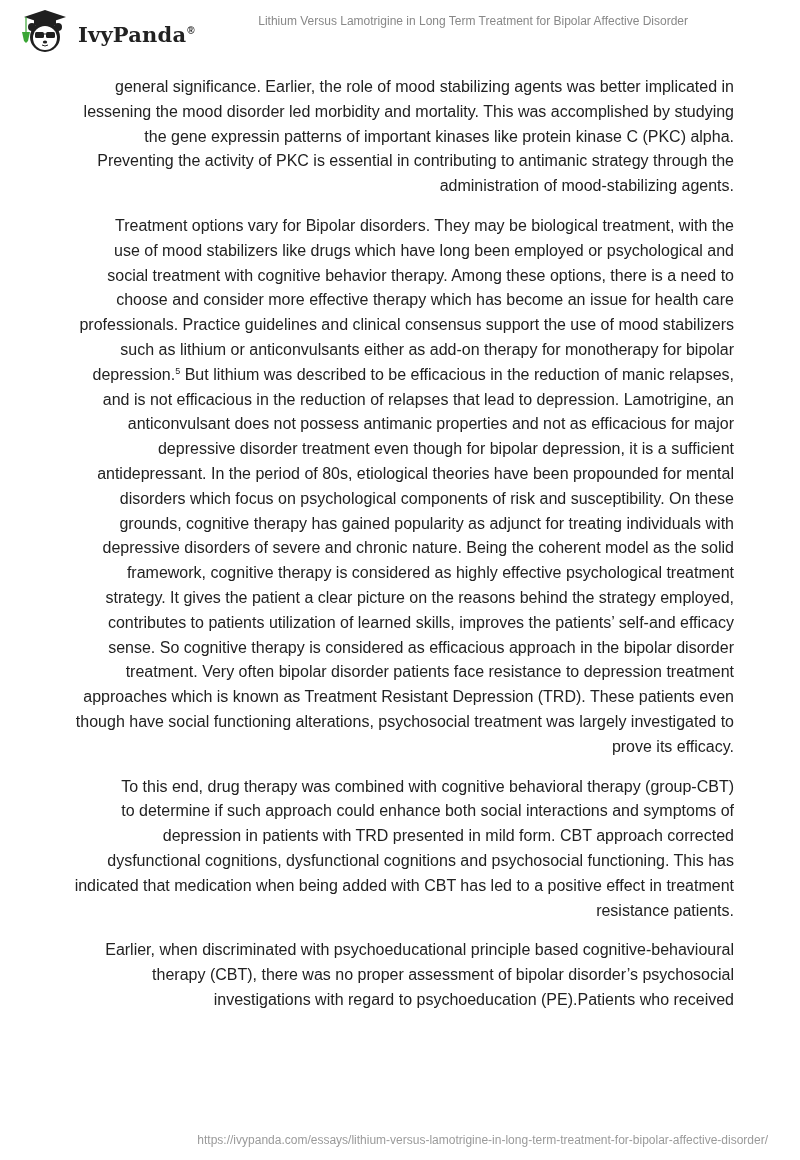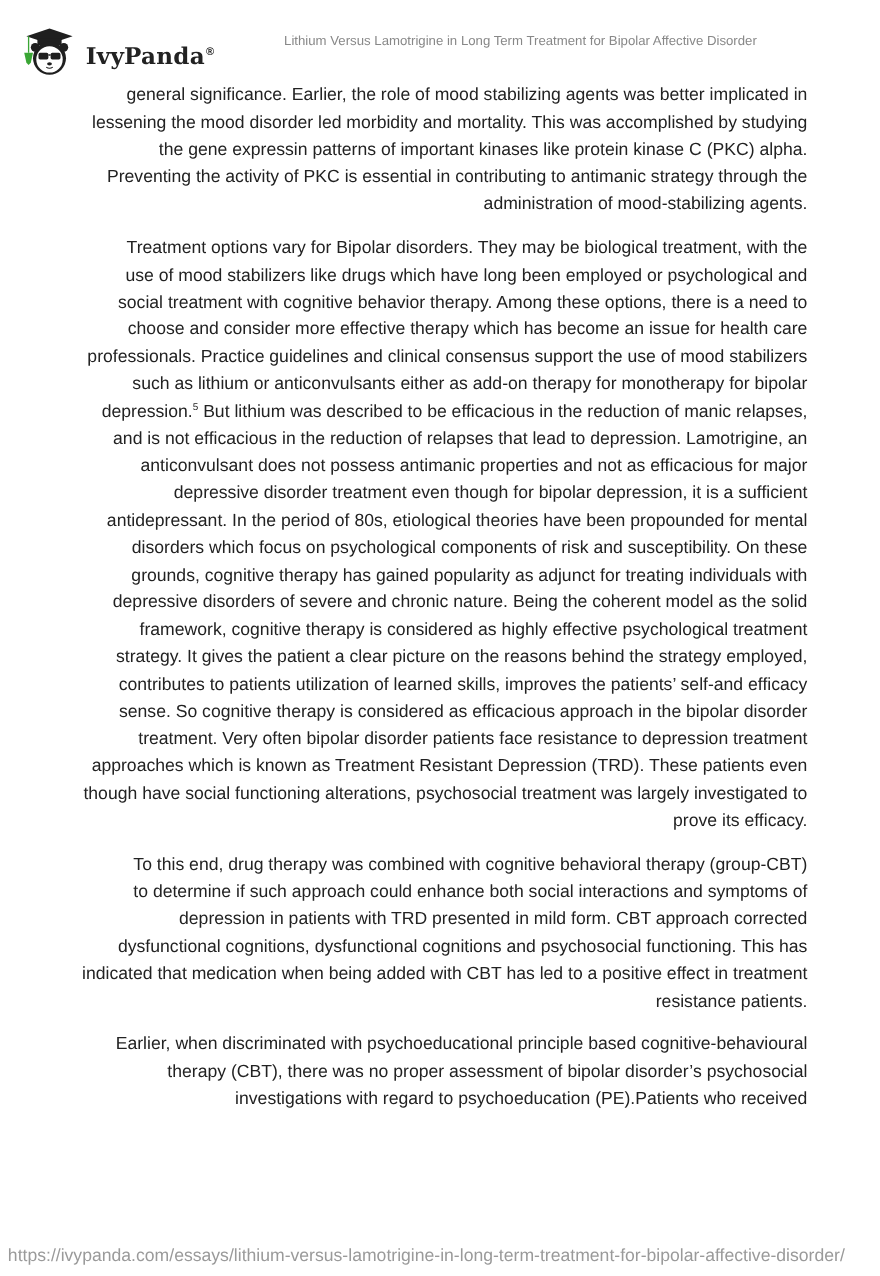--- a/index.html
+++ b/index.html
@@ -10,21 +10,21 @@
     body {
       width: 800px;
       height: 1160px;
       position: relative;
       overflow: hidden;
       font-family: "Liberation Sans", sans-serif;
       color: #222222;
     }
     .header {
       position: absolute;
-      left: 0; top: 16px;
+      left: 0; top: 0;
       width: 720px;
       height: 60px;
     }
     .logo {
       position: absolute;
       left: 18px;
       top: 8px;
       display: flex;
       align-items: center;
     }
@@ -75,21 +75,21 @@
     }
     .sup {
       font-size: 9px;
       vertical-align: super;
       line-height: 0;
     }
     .footer-url {
       position: absolute;
       right: 32px;
       top: 1133px;
-      font-size: 16px;
+      font-size: 12px;
       color: #9a9a9a;
       white-space: nowrap;
     }
   </style>
 </head>
 <body>
 
 <div class="header">
   <div class="logo">
     <svg class="logo-mark" viewBox="0 0 54 46">

